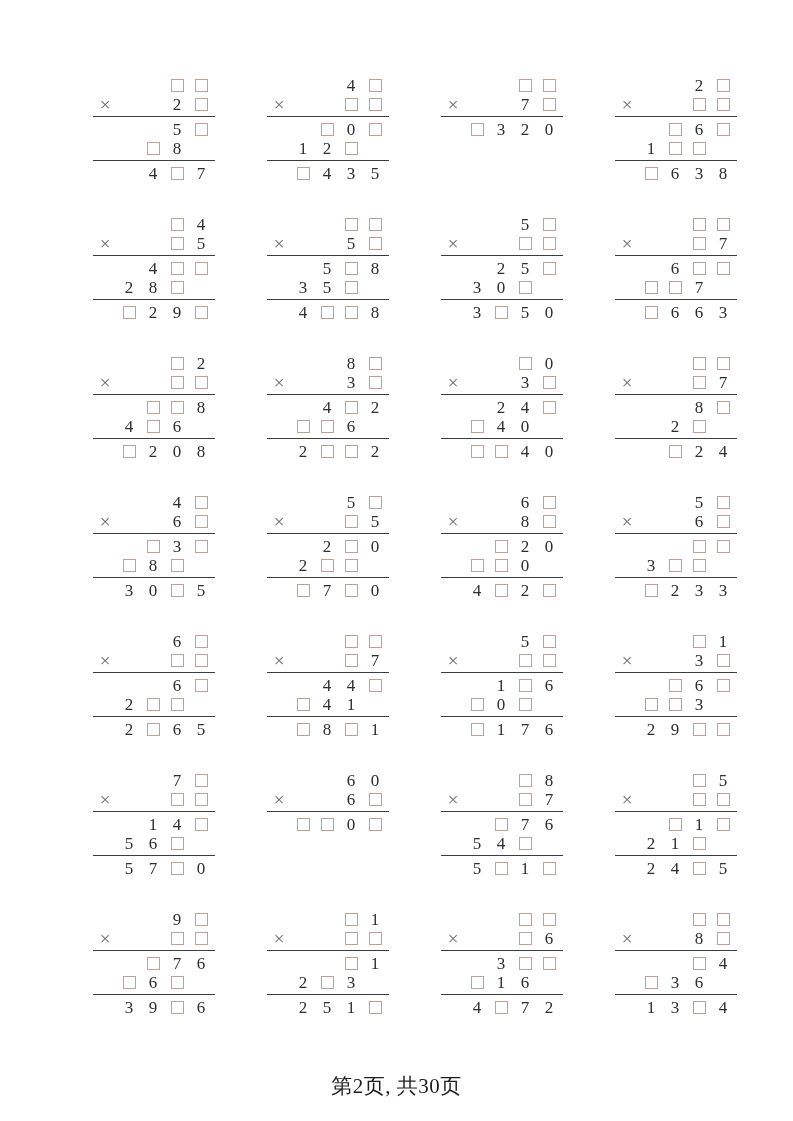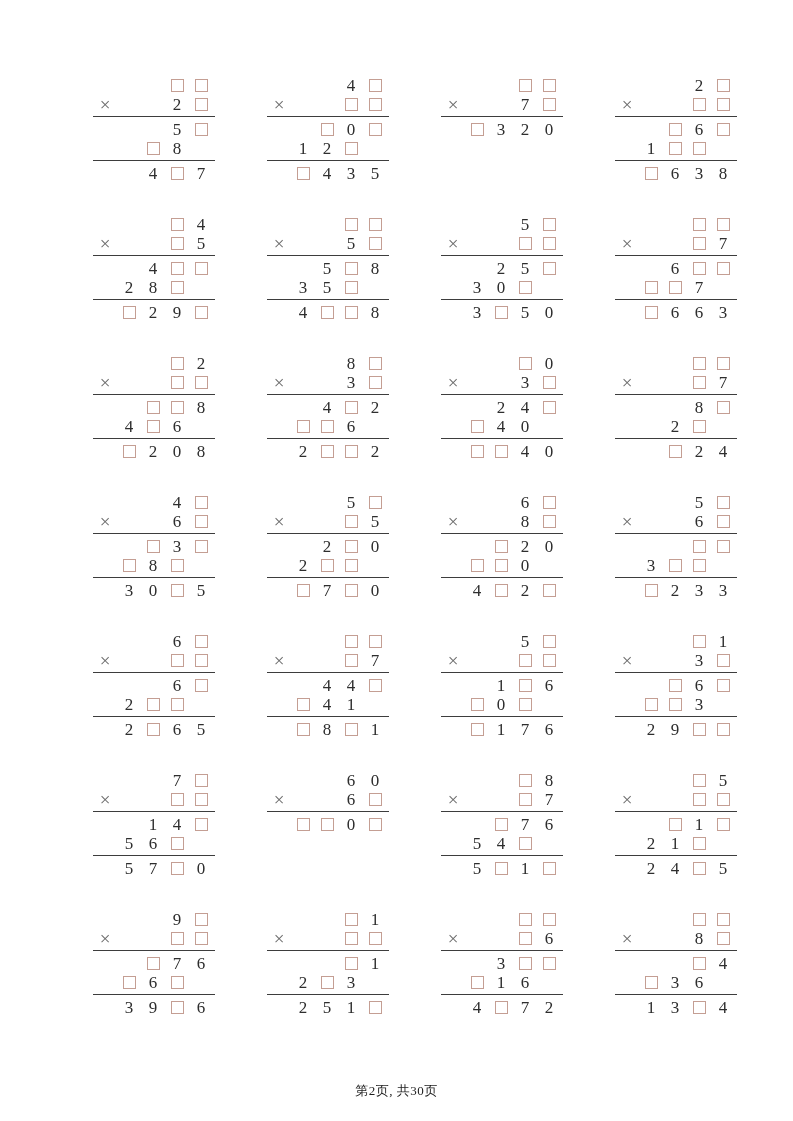--- a/index.html
+++ b/index.html
@@ -61,21 +61,21 @@
     margin: 2px 0 3px 0;
     width: 122px;
   }
   .footer {
     position: absolute;
     left: 0;
     right: 0;
     bottom: 21px;
     text-align: center;
     font-family: "Liberation Serif", serif;
-    font-size: 13px;
+    font-size: 21px;
     color: #1d1d1d;
     letter-spacing: 0.5px;
   }
 </style>
 </head>
 <body>
 
 <div class="sheet">
   <div class="grid">
       <div class="problem">

